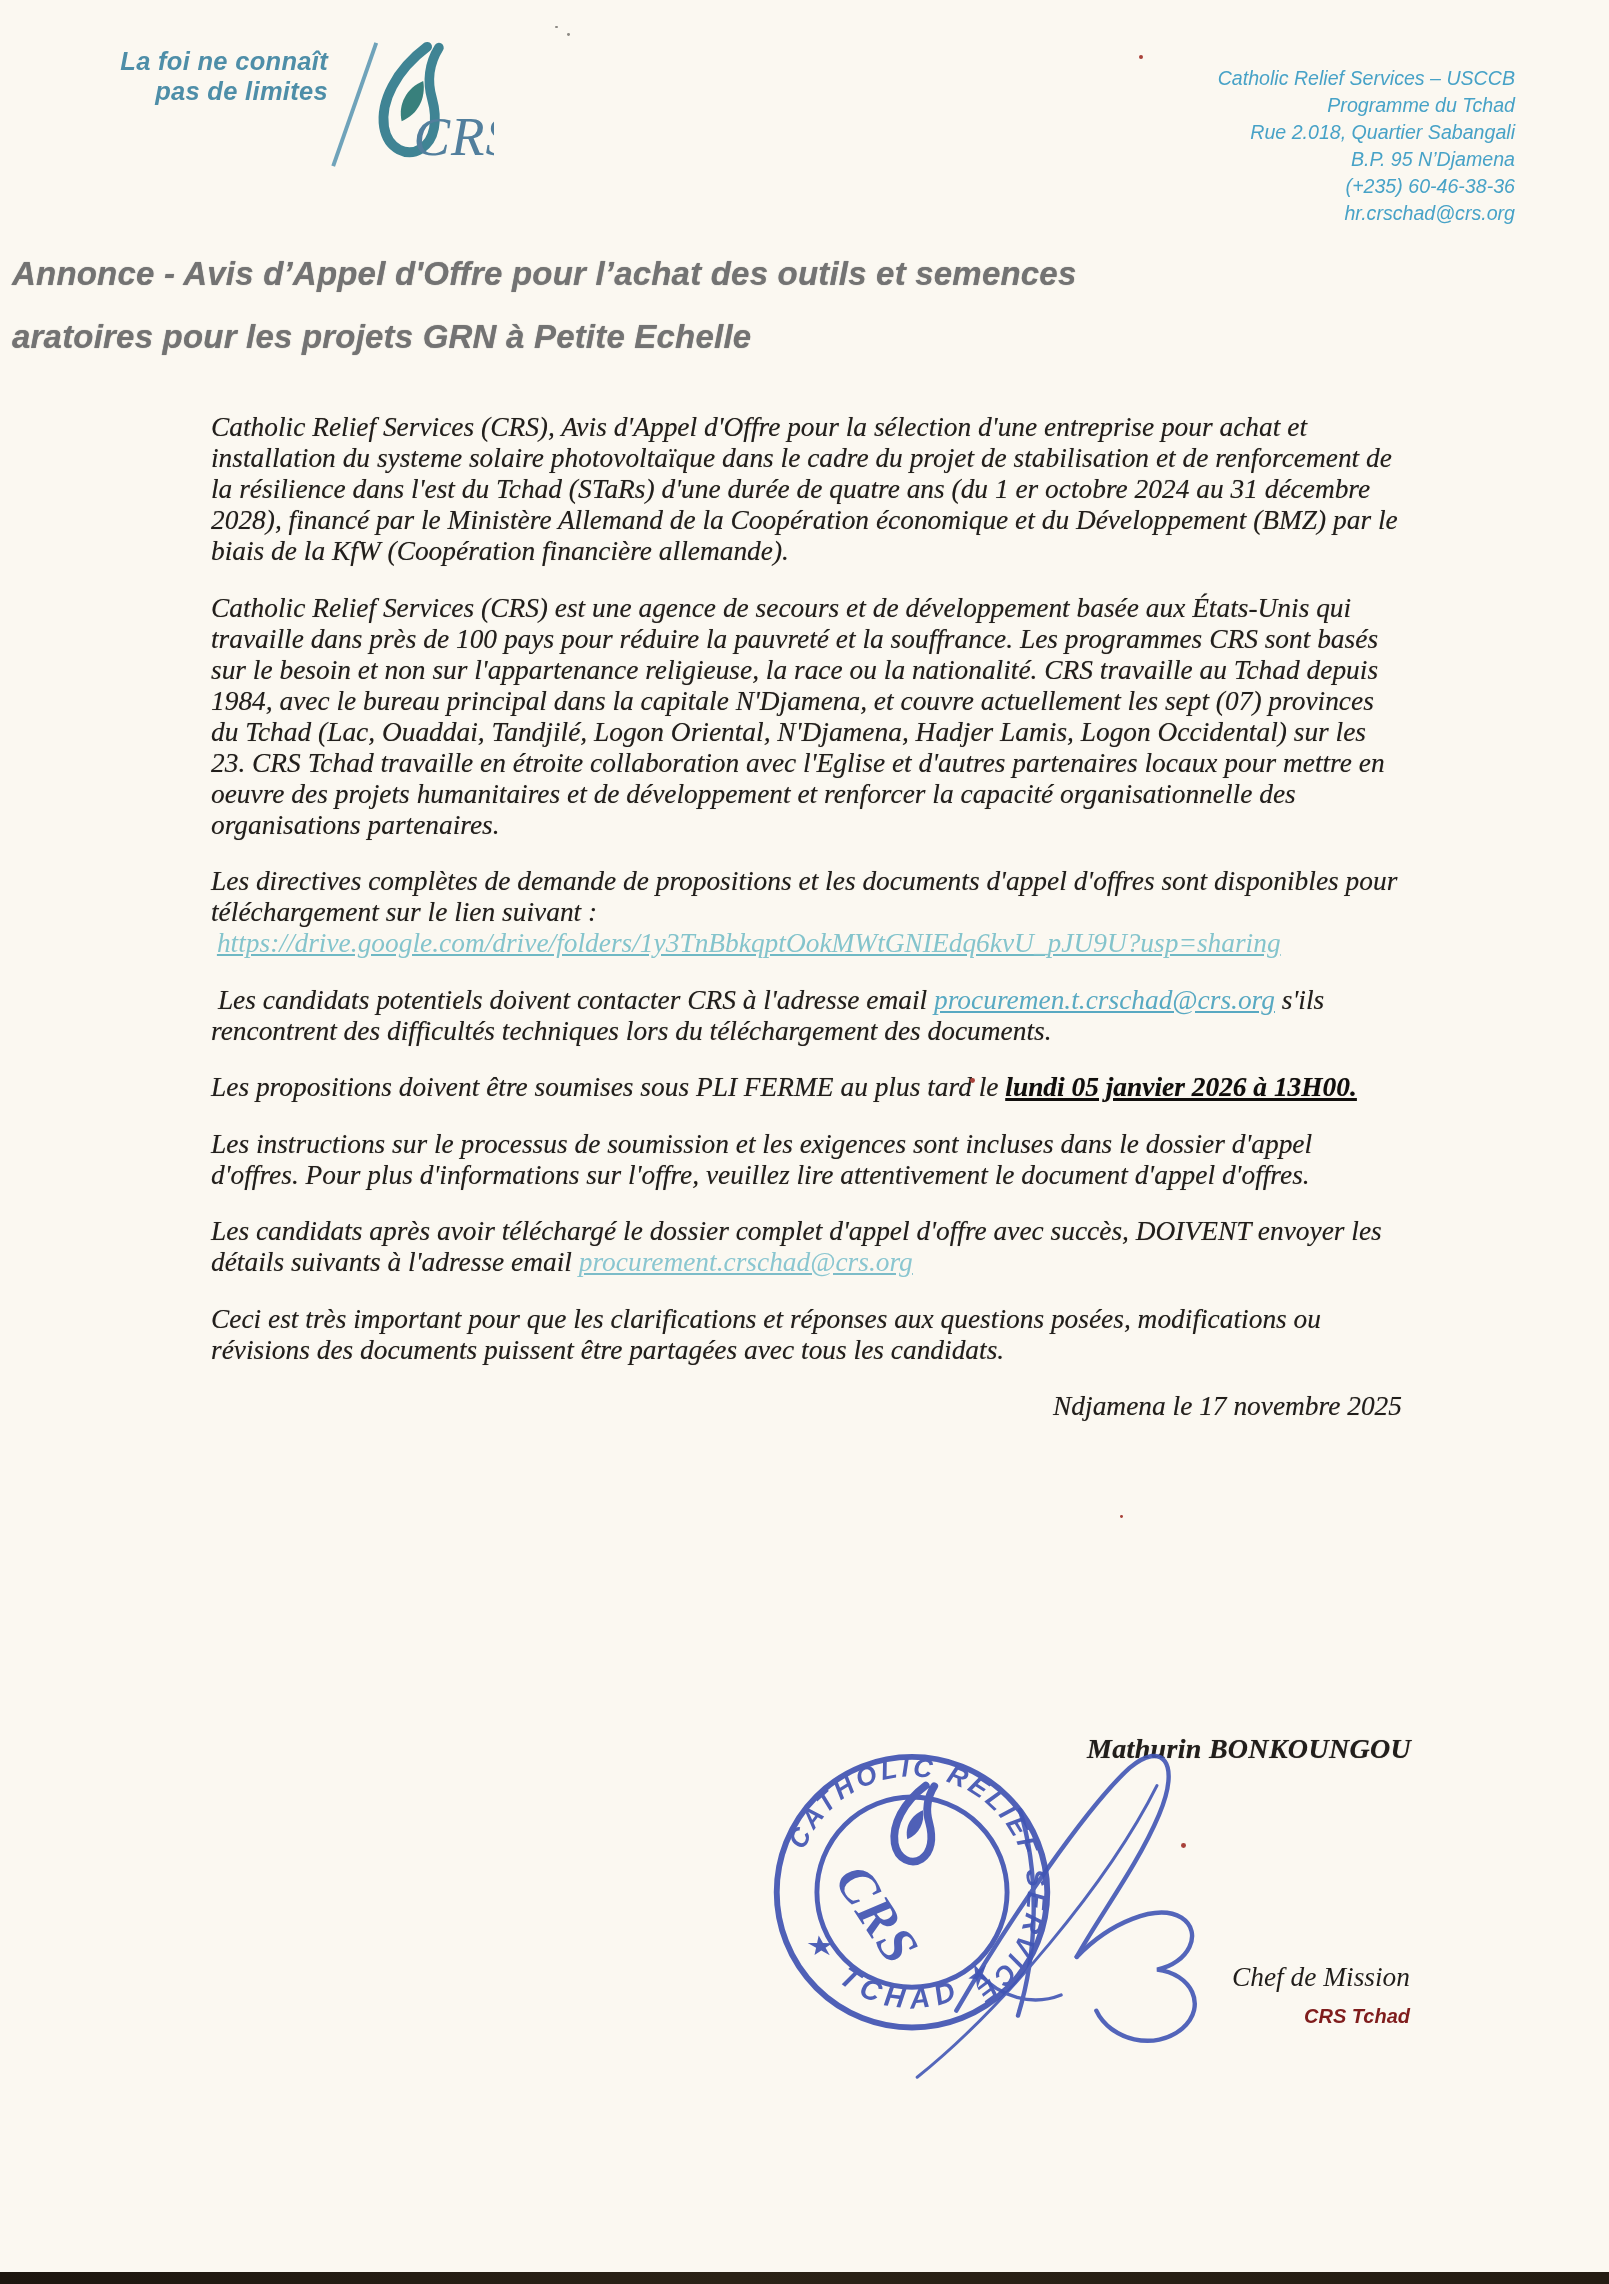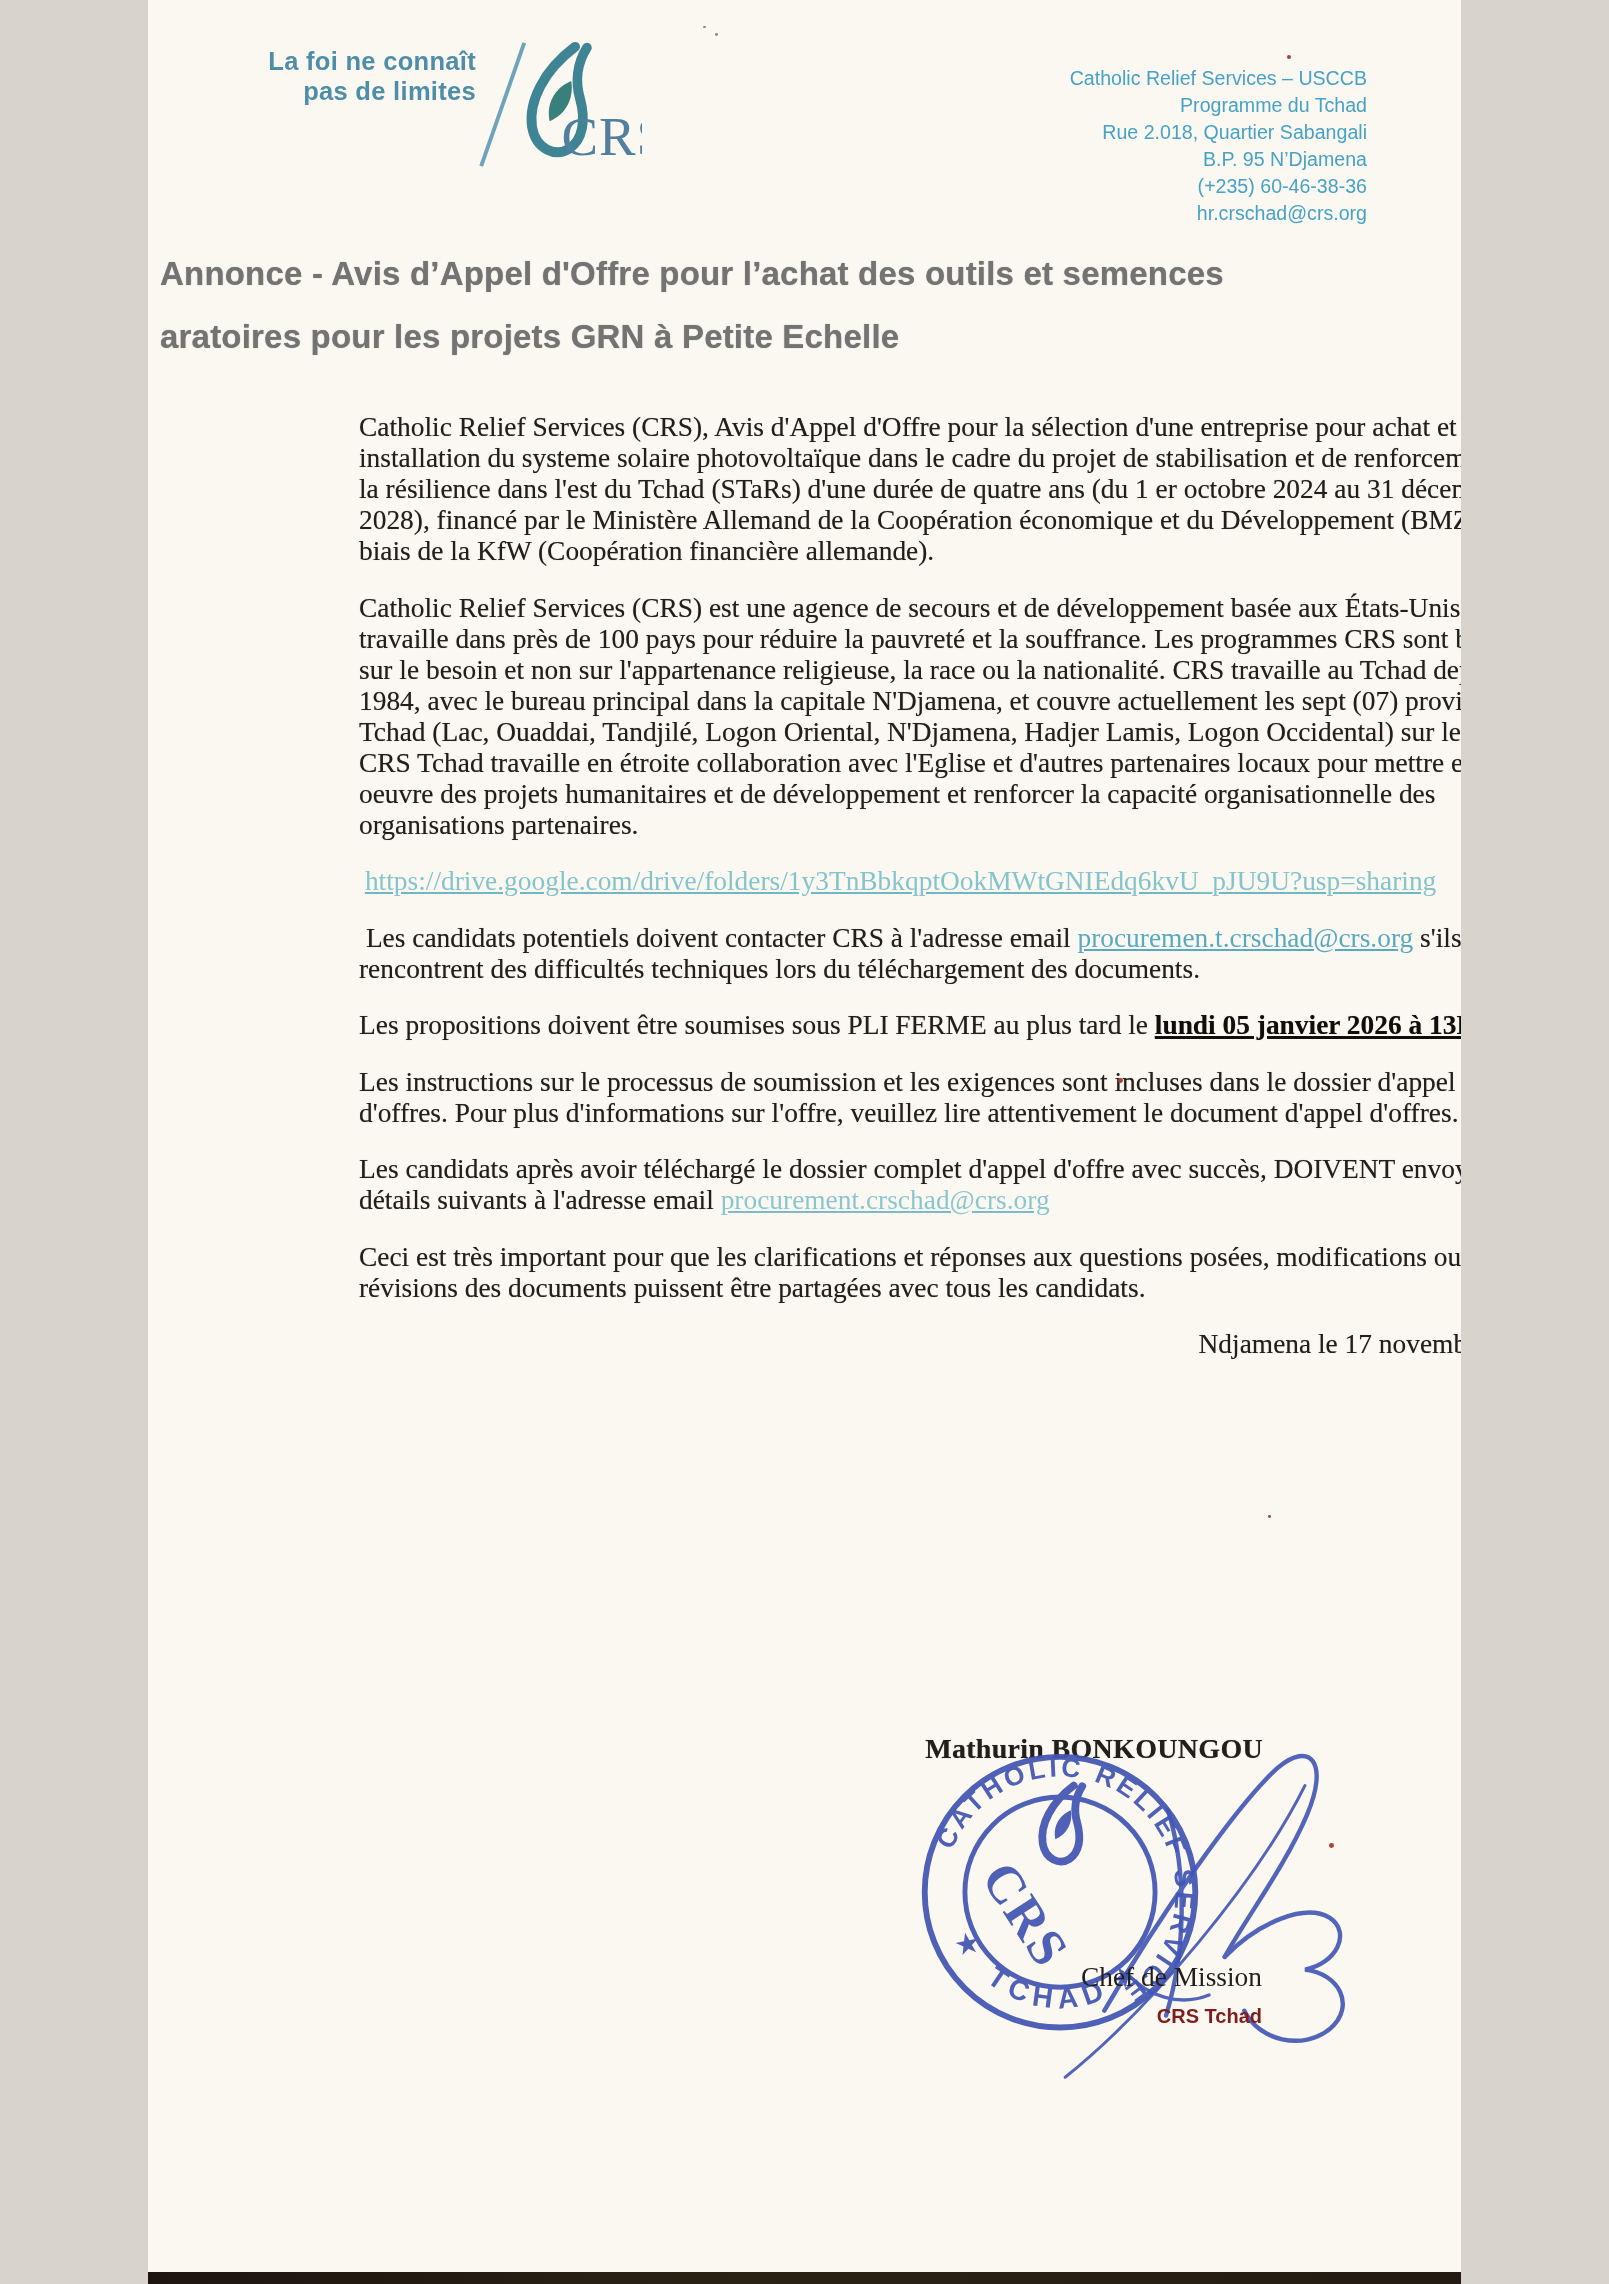--- a/index.html
+++ b/index.html
@@ -1,23 +1,24 @@
 <!DOCTYPE html>
 <html lang="fr"><head>
 <meta charset="utf-8">
 <style>
   html,body{margin:0;padding:0;background:#d8d4cc;}
   .page{
     position:relative;
-    width:1313px;height:2285px;
+    width:1609px;height:2285px;
     margin:0 auto;
     background:#fbf8f1;
     overflow:hidden;
     font-family:"Liberation Serif", serif;
     color:#211e1b;
+    font-style:italic;
   }
   
   .tagline{
     position:absolute;left:88px;top:46px;width:240px;
     text-align:right;
     font-family:"Liberation Sans", sans-serif;
     font-weight:bold;font-size:25.5px;line-height:30px;
     color:#4e8ea8;letter-spacing:0.3px;
   }
   .logo-svg{position:absolute;left:280px;top:37px;}
@@ -127,20 +128,21 @@
 
   <div class="doc-title">
     <div>Annonce - Avis d’Appel d'Offre pour l’achat des outils et semences</div>
     <div>aratoires pour les projets GRN à Petite Echelle</div>
   </div>
 
   <div class="body-col">
     <p>Catholic Relief Services (CRS), Avis d'Appel d'Offre pour la sélection d'une entreprise pour achat et installation du systeme solaire photovoltaïque dans le cadre du projet de stabilisation et de renforcement de la résilience dans l'est du Tchad (STaRs) d'une durée de quatre ans (du 1 er octobre 2024 au 31 décembre 2028), financé par le Ministère Allemand de la Coopération économique et du Développement (BMZ) par le biais de la KfW (Coopération financière allemande).</p>
     <p>Catholic Relief Services (CRS) est une agence de secours et de développement basée aux États-Unis qui travaille dans près de 100 pays pour réduire la pauvreté et la souffrance. Les programmes CRS sont basés sur le besoin et non sur l'appartenance religieuse, la race ou la nationalité. CRS travaille au Tchad depuis 1984, avec le bureau principal dans la capitale N'Djamena, et couvre actuellement les sept (07) provinces du Tchad (Lac, Ouaddai, Tandjilé, Logon Oriental, N'Djamena, Hadjer Lamis, Logon Occidental) sur les 23. CRS Tchad travaille en étroite collaboration avec l'Eglise et d'autres partenaires locaux pour mettre en oeuvre des projets humanitaires et de développement et renforcer la capacité organisationnelle des organisations partenaires.</p>
     <p>
+      <span>Les directives complètes de demande de propositions et les documents d'appel d'offres sont disponibles pour téléchargement sur le lien suivant :</span>
       <a class="drive-link">https://drive.google.com/drive/folders/1y3TnBbkqptOokMWtGNIEdq6kvU_pJU9U?usp=sharing</a>
     </p>
     <p class="indent">
       <span>Les candidats potentiels doivent contacter CRS à l'adresse email </span><a class="email-link-1">procuremen.t.crschad@crs.org</a><span> s'ils rencontrent des difficultés techniques lors du téléchargement des documents.</span>
     </p>
     <p>
       <span>Les propositions doivent être soumises sous PLI FERME au plus tard le </span><span class="deadline">lundi 05 janvier 2026 à 13H00.</span>
     </p>
     <p>Les instructions sur le processus de soumission et les exigences sont incluses dans le dossier d'appel d'offres. Pour plus d'informations sur l'offre, veuillez lire attentivement le document d'appel d'offres.</p>
     <p>

